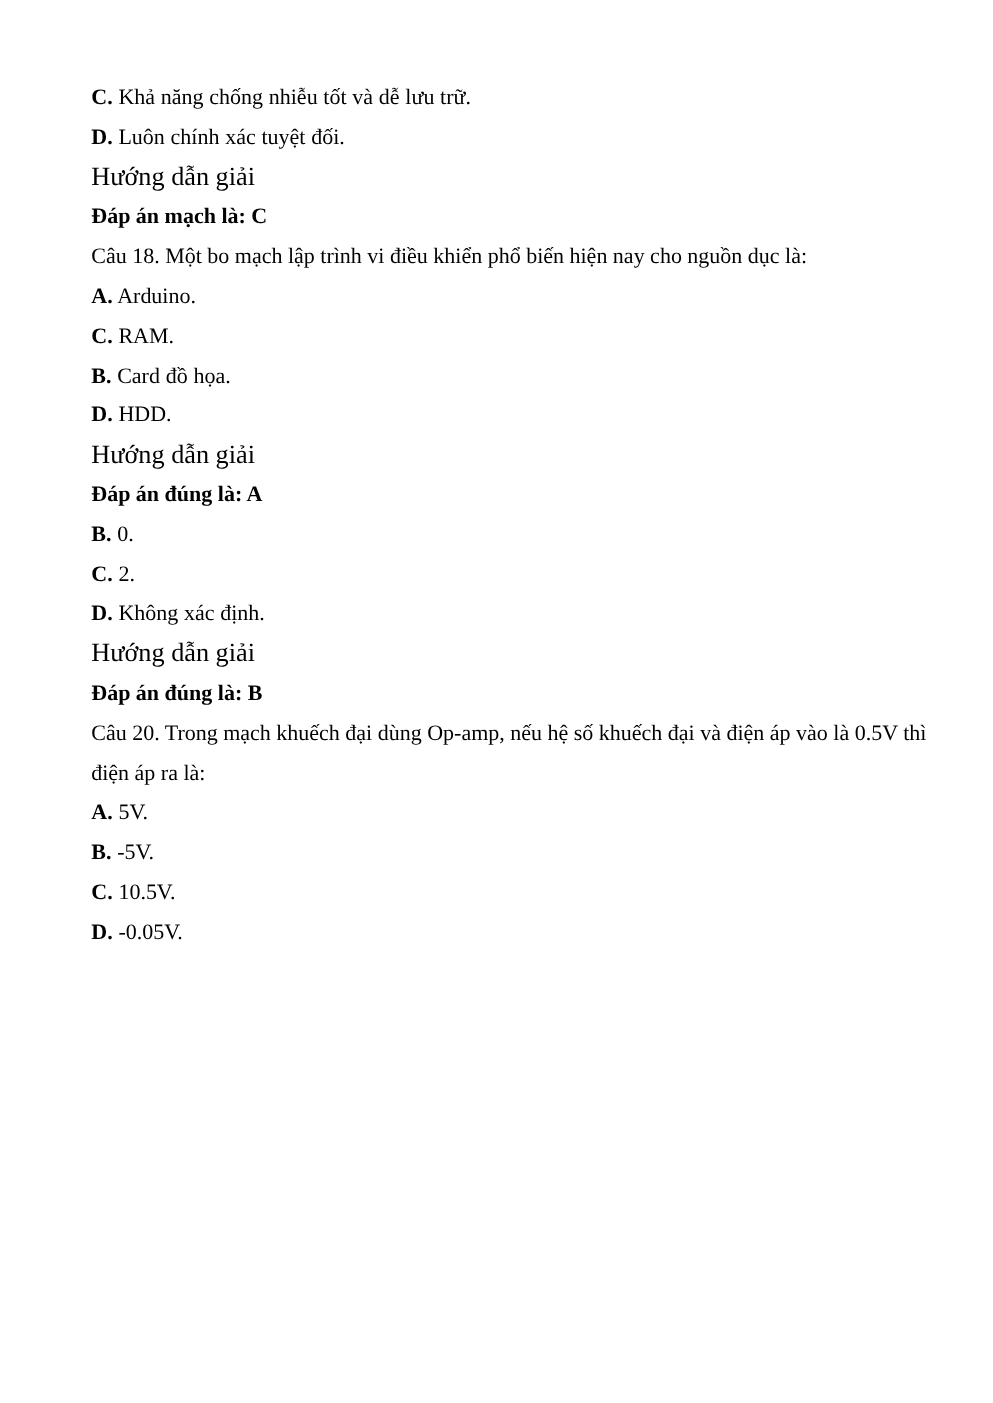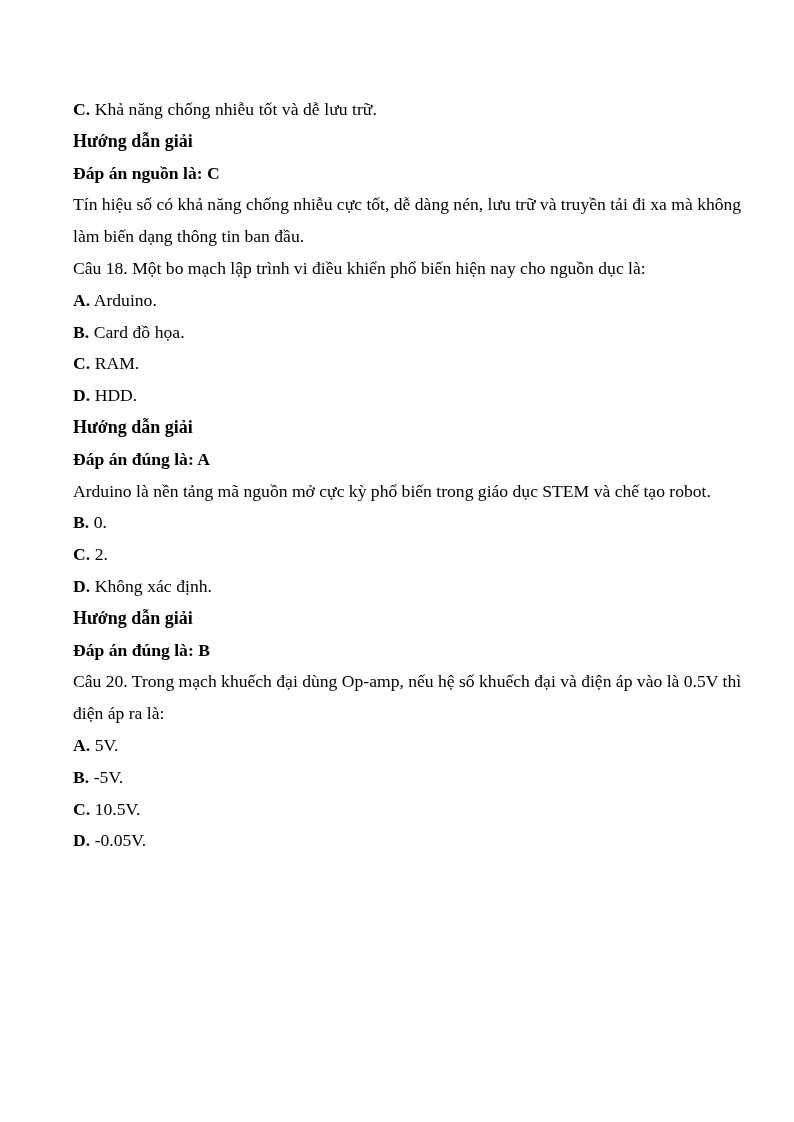--- a/index.html
+++ b/index.html
@@ -12,21 +12,21 @@
     height: 1122px;
     font-family: "Liberation Serif", "DejaVu Serif", serif;
     color: #000000;
     -webkit-font-smoothing: antialiased;
   }
   .page {
     position: relative;
     width: 794px;
     height: 1122px;
     box-sizing: border-box;
-    padding: 94px 49px 0 73px;
+    padding: 62px 49px 0 73px;
     background: #ffffff;
     overflow: hidden;
   }
   .doc {
     width: 672px;
   }
   
   .line {
     font-size: 17.6px;
     line-height: 31.8px;
@@ -41,50 +41,49 @@
     text-align: left;
     white-space: pre-wrap;
   }
   .opt-label {
     font-weight: bold;
   }
   .q-label {
     font-weight: normal;
   }
   .heading {
-    font-weight: bold;
-    font-size: 18px;
+    font-weight: normal;
+    font-size: 21px;
     line-height: 31.8px;
   }
   .answer {
     font-weight: bold;
     font-size: 17.6px;
     line-height: 31.8px;
   }
   .body-text {
     font-weight: normal;
   }
 </style>
 </head>
 <body>
 
 <div class="page">
   <div class="doc" id="doc-root">
       <div class="line"><span class="opt-label">C.</span><span class="body-text"> Khả năng chống nhiễu tốt và dễ lưu trữ.</span></div>
+      <div class="line"><span class="opt-label">D.</span><span class="body-text"> Luôn chính xác tuyệt đối.</span></div>
       <div class="heading">Hướng dẫn giải</div>
-      <div class="answer">Đáp án nguồn là: C</div>
-      <div class="para">Tín hiệu số có khả năng chống nhiễu cực tốt, dễ dàng nén, lưu trữ và truyền tải đi xa mà không làm biến dạng thông tin ban đầu.</div>
+      <div class="answer">Đáp án mạch là: C</div>
       <div class="para"><span class="q-label">Câu 18.</span><span class="body-text"> Một bo mạch lập trình vi điều khiển phổ biến hiện nay cho nguồn dục là:</span></div>
       <div class="line"><span class="opt-label">A.</span><span class="body-text"> Arduino.</span></div>
+      <div class="line"><span class="opt-label">C.</span><span class="body-text"> RAM.</span></div>
       <div class="line"><span class="opt-label">B.</span><span class="body-text"> Card đồ họa.</span></div>
-      <div class="line"><span class="opt-label">C.</span><span class="body-text"> RAM.</span></div>
       <div class="line"><span class="opt-label">D.</span><span class="body-text"> HDD.</span></div>
       <div class="heading">Hướng dẫn giải</div>
       <div class="answer">Đáp án đúng là: A</div>
-      <div class="para">Arduino là nền tảng mã nguồn mở cực kỳ phổ biến trong giáo dục STEM và chế tạo robot.</div>
       <div class="line"><span class="opt-label">B.</span><span class="body-text"> 0.</span></div>
       <div class="line"><span class="opt-label">C.</span><span class="body-text"> 2.</span></div>
       <div class="line"><span class="opt-label">D.</span><span class="body-text"> Không xác định.</span></div>
       <div class="heading">Hướng dẫn giải</div>
       <div class="answer">Đáp án đúng là: B</div>
       <div class="para"><span class="q-label">Câu 20.</span><span class="body-text"> Trong mạch khuếch đại dùng Op-amp, nếu hệ số khuếch đại và điện áp vào là 0.5V thì điện áp ra là:</span></div>
       <div class="line"><span class="opt-label">A.</span><span class="body-text"> 5V.</span></div>
       <div class="line"><span class="opt-label">B.</span><span class="body-text"> -5V.</span></div>
       <div class="line"><span class="opt-label">C.</span><span class="body-text"> 10.5V.</span></div>
       <div class="line"><span class="opt-label">D.</span><span class="body-text"> -0.05V.</span></div>

